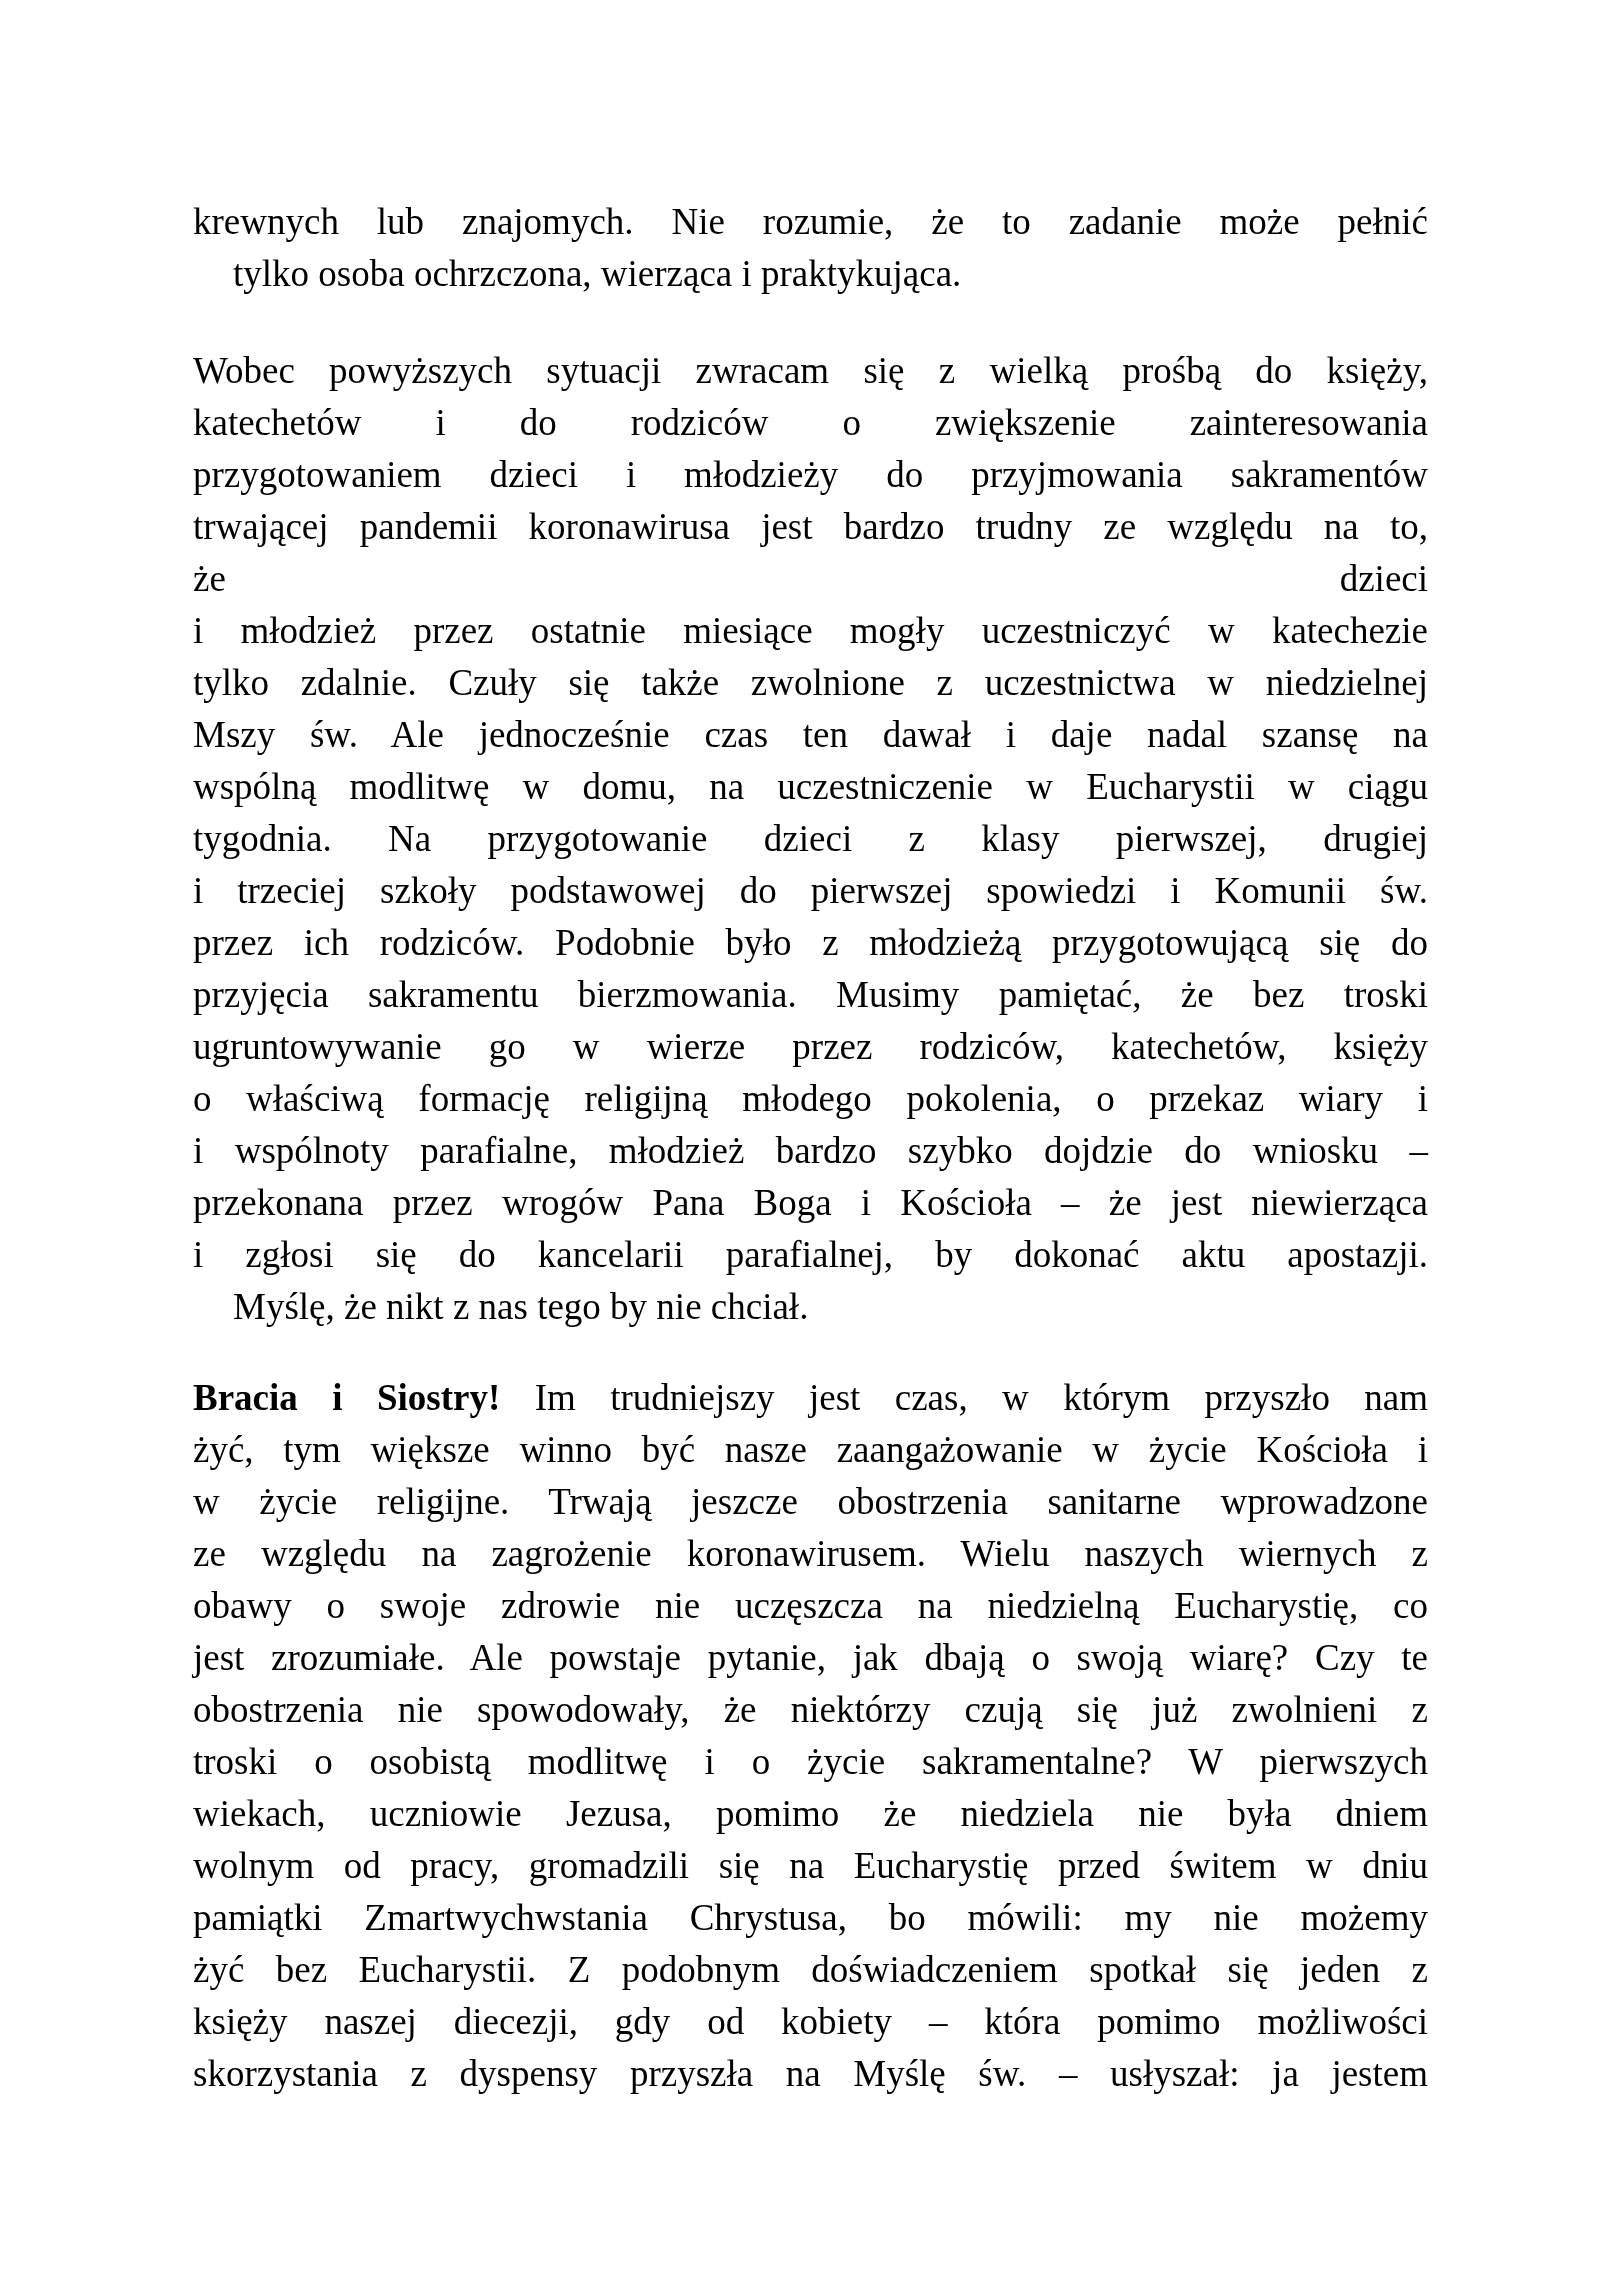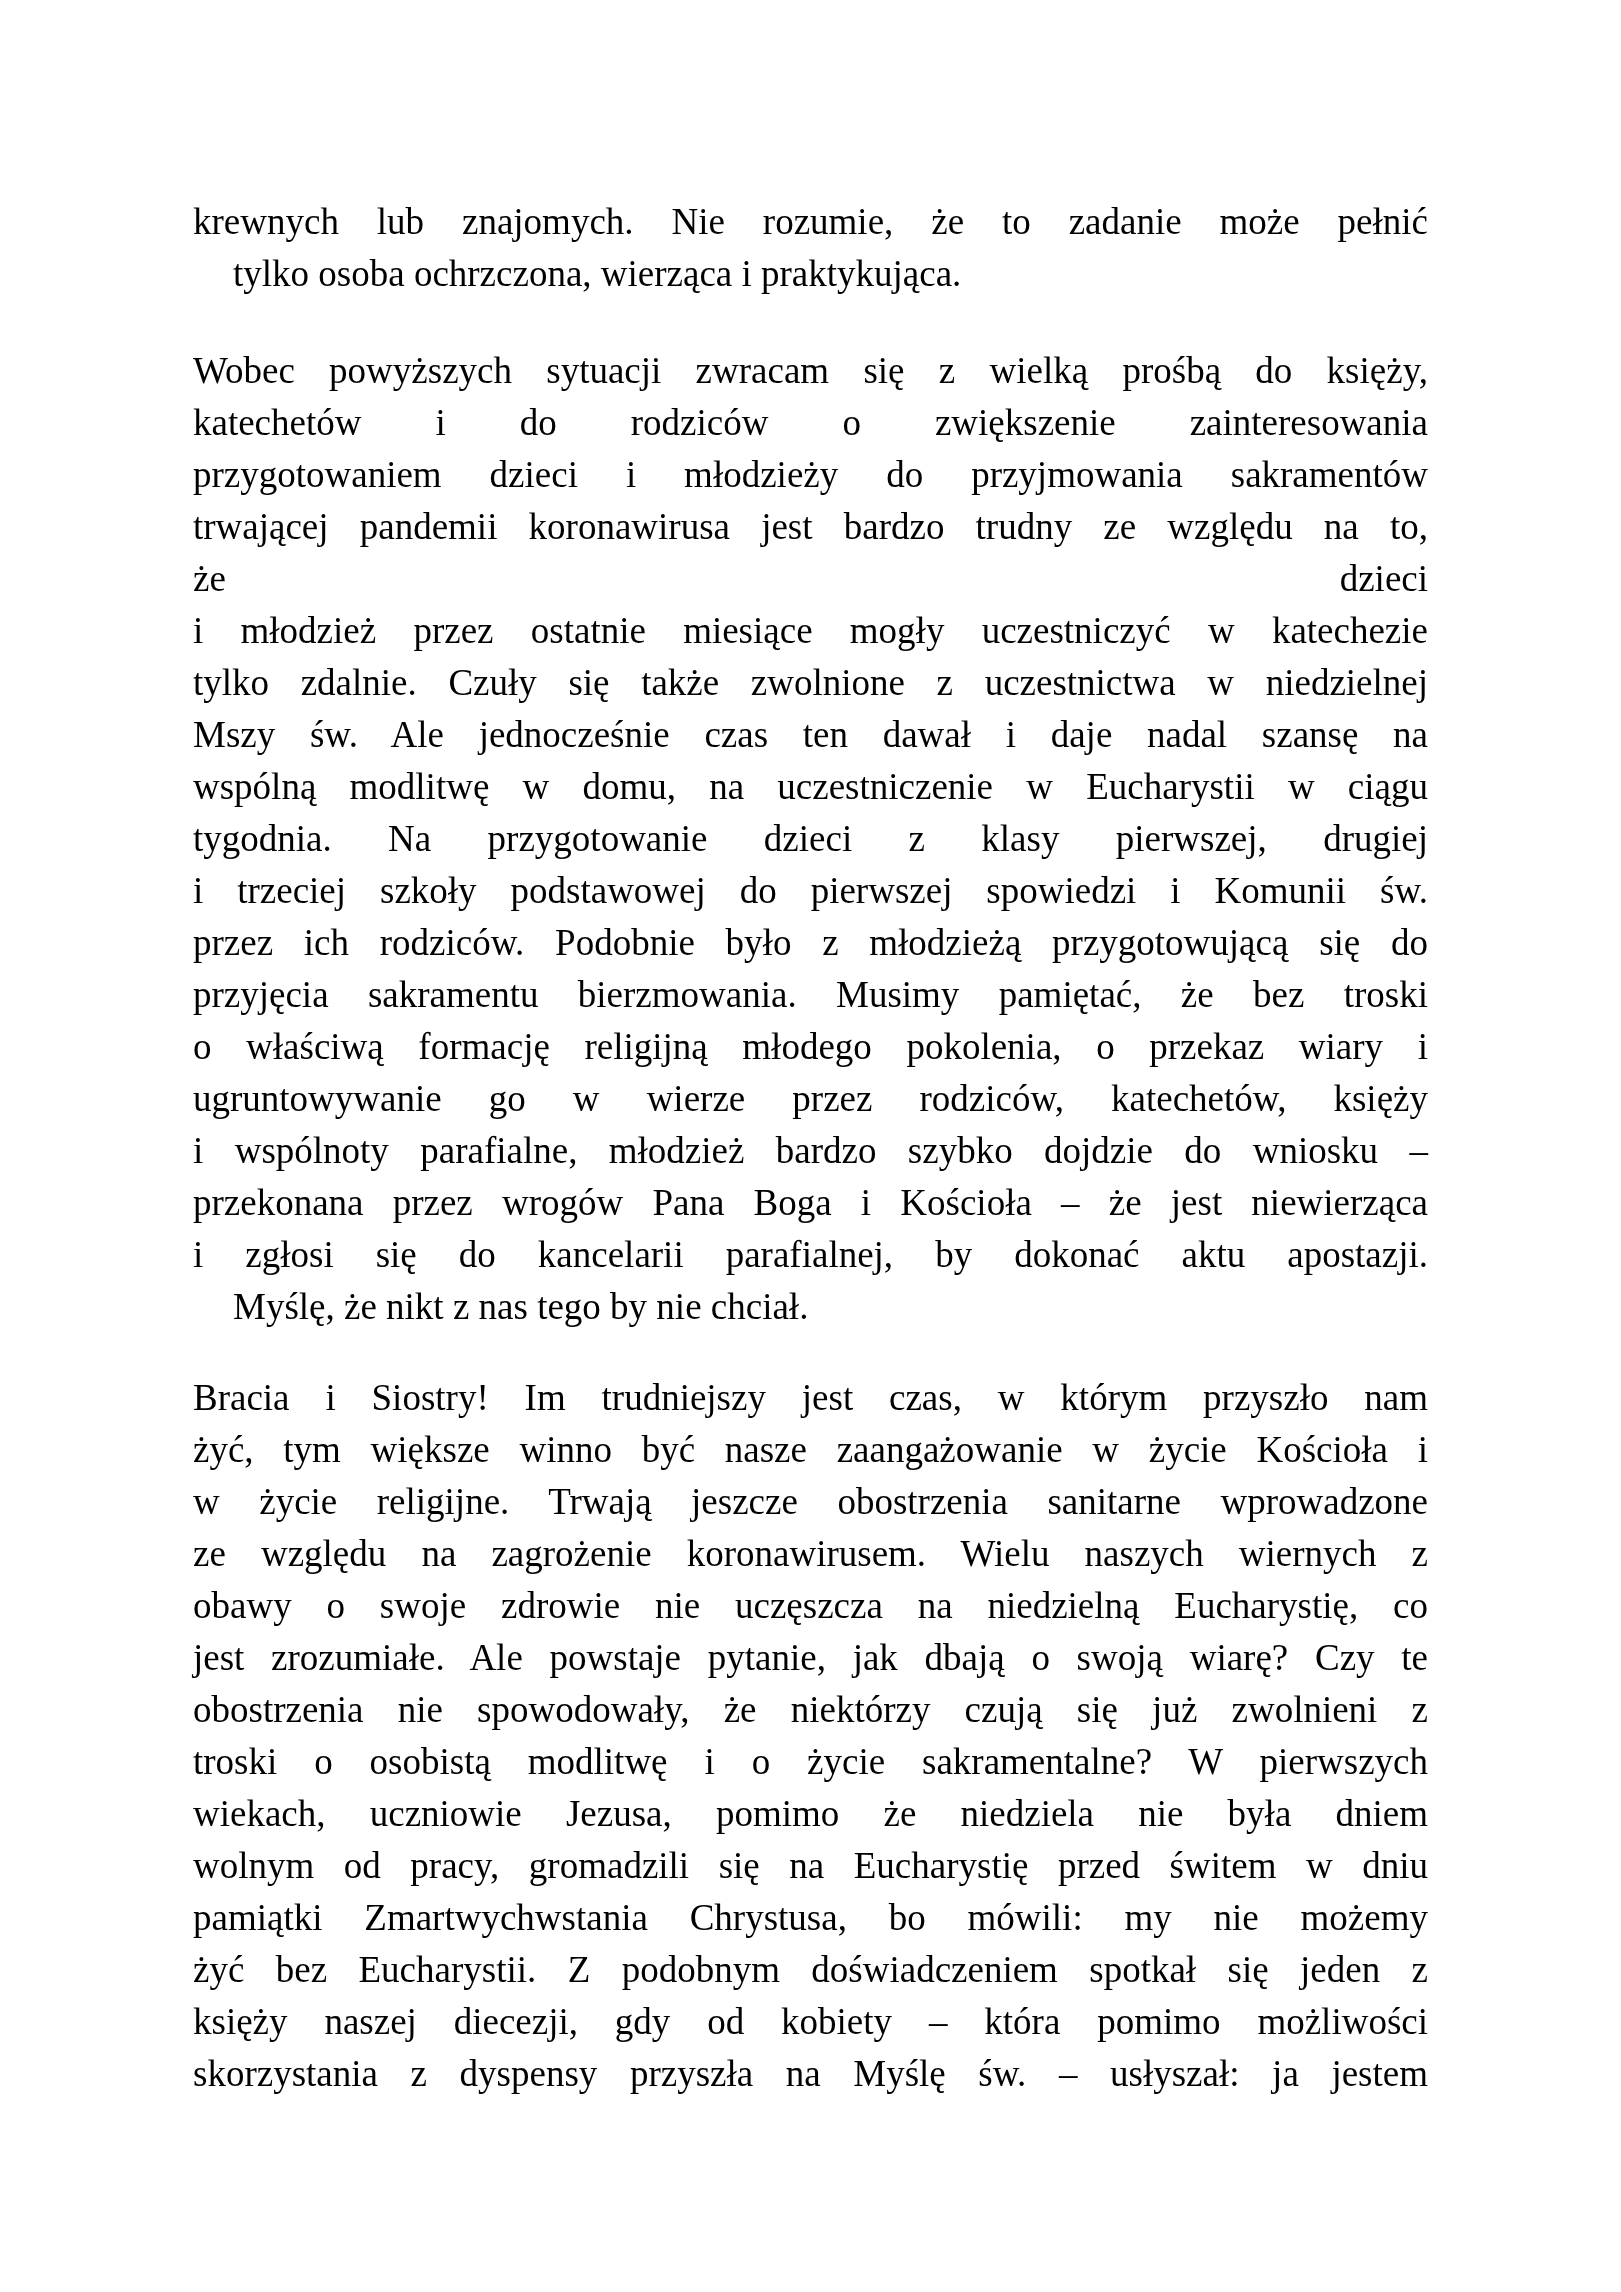--- a/index.html
+++ b/index.html
@@ -10,21 +10,21 @@
   .text-block {
     position: absolute; left: 193px; width: 1235px;
     font-family: "Liberation Serif", "DejaVu Serif", serif;
     font-size: 37px; color: #000000;
   }
   .line {
     display: block; height: 52px; line-height: 52px;
     text-align: justify; text-align-last: justify; white-space: nowrap;
   }
   .line.last { text-align-last: left; margin-left: 40px; }
-  .line .bold { font-weight: normal; }
+  .line .bold { font-weight: bold; }
   .line > span.inline { display: inline; margin-top: 44px; }
   #p1 { top: 196px; }
   #p2 { top: 345px; }
   #p3 { top: 1372px; }
 </style>
 </head>
 <body>
 
 <div class="page">
 
@@ -40,22 +40,22 @@
     <span class="line">trwającej pandemii koronawirusa jest bardzo trudny ze względu na to,</span>
     <span class="line">że dzieci</span>
     <span class="line">i młodzież przez ostatnie miesiące mogły uczestniczyć w katechezie</span>
     <span class="line">tylko zdalnie. Czuły się także zwolnione z uczestnictwa w niedzielnej</span>
     <span class="line">Mszy św. Ale jednocześnie czas ten dawał i daje nadal szansę na</span>
     <span class="line">wspólną modlitwę w domu, na uczestniczenie w Eucharystii w ciągu</span>
     <span class="line">tygodnia. Na przygotowanie dzieci z klasy pierwszej, drugiej</span>
     <span class="line">i trzeciej szkoły podstawowej do pierwszej spowiedzi i Komunii św.</span>
     <span class="line">przez ich rodziców. Podobnie było z młodzieżą przygotowującą się do</span>
     <span class="line">przyjęcia sakramentu bierzmowania. Musimy pamiętać, że bez troski</span>
+    <span class="line">ugruntowywanie go w wierze przez rodziców, katechetów, księży</span>
     <span class="line">o właściwą formację religijną młodego pokolenia, o przekaz wiary i</span>
-    <span class="line">ugruntowywanie go w wierze przez rodziców, katechetów, księży</span>
     <span class="line">i wspólnoty parafialne, młodzież bardzo szybko dojdzie do wniosku –</span>
     <span class="line">przekonana przez wrogów Pana Boga i Kościoła – że jest niewierząca</span>
     <span class="line">i zgłosi się do kancelarii parafialnej, by dokonać aktu apostazji.</span>
     <span class="line last">Myślę, że nikt z nas tego by nie chciał.</span>
   </div>
 
   <div class="text-block" id="p3">
     <span class="line"><b class="bold">Bracia i Siostry!</b><span class="inline"> Im trudniejszy jest czas, w którym przyszło nam</span></span>
     <span class="line">żyć, tym większe winno być nasze zaangażowanie w życie Kościoła i</span>
     <span class="line">w życie religijne. Trwają jeszcze obostrzenia sanitarne wprowadzone</span>

